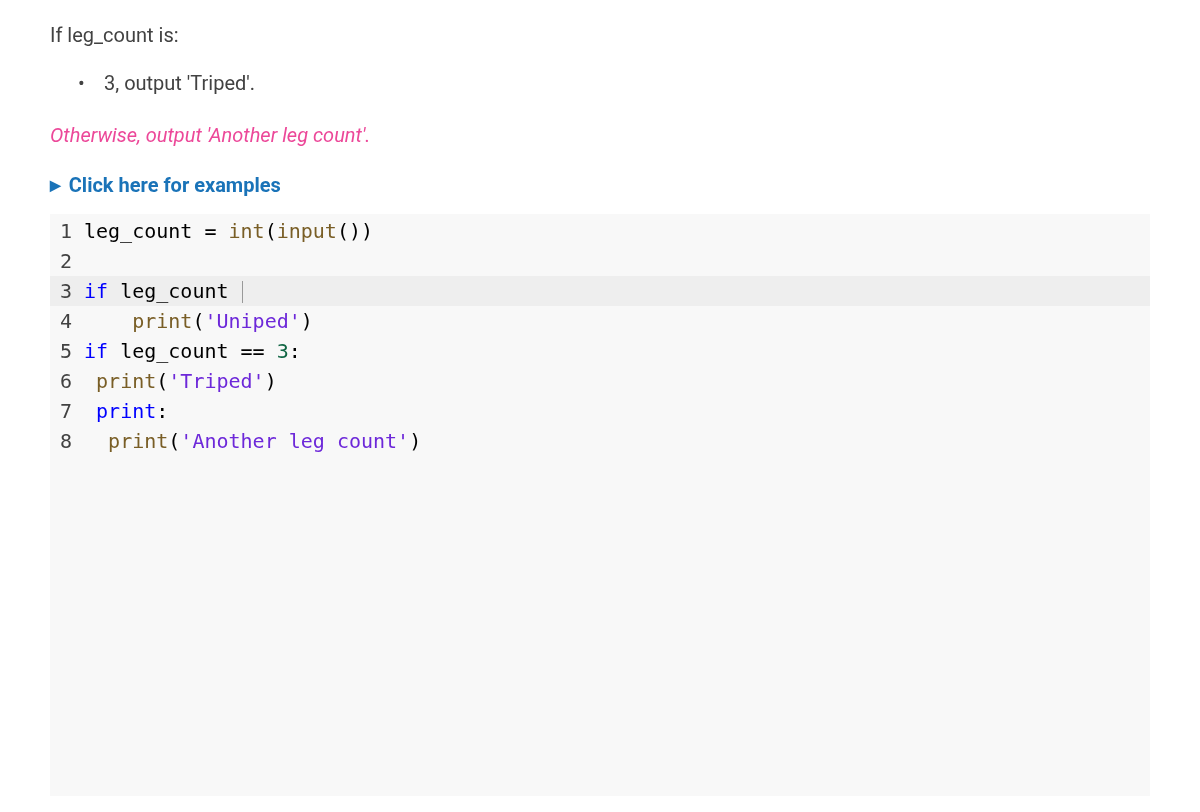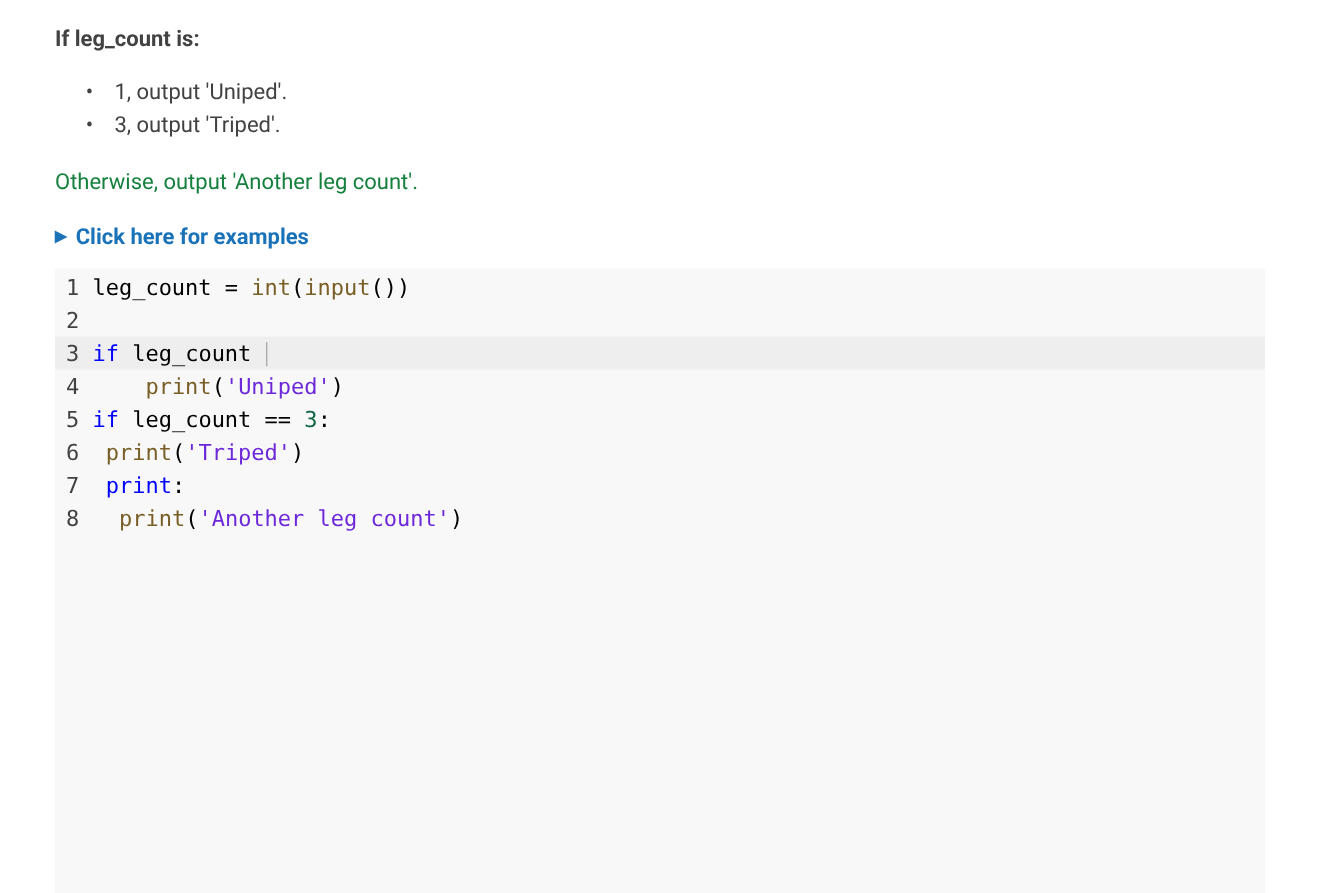--- a/index.html
+++ b/index.html
@@ -12,21 +12,21 @@
       color: #424242;
       background: #ffffff;
       padding: 20px 50px 20px 50px;
       width: 1200px;
       font-size: 20px;
       line-height: 1.5;
     }
     .intro-text {
       margin-bottom: 18px;
       color: #424242;
-      font-weight: 700;
+      font-weight: 400;
     }
     .bullet-list {
       list-style: none;
       margin-left: 28px;
       margin-bottom: 22px;
     }
     .bullet-list li {
       position: relative;
       padding-left: 26px;
       color: #424242;
@@ -34,21 +34,22 @@
     }
     .bullet-list li::before {
       content: "•";
       position: absolute;
       left: 0;
       font-size: 20px;
       color: #424242;
     }
     .otherwise-text {
       margin-bottom: 20px;
-      color: #15803d;
+      color: #ec4899;
+      font-style: italic;
     }
     .examples-toggle {
       display: flex;
       align-items: center;
       color: #1a73b8;
       font-weight: 700;
       cursor: pointer;
       margin-bottom: 14px;
       font-size: 20px;
     }
@@ -101,21 +102,20 @@
       vertical-align: text-bottom;
       margin-left: 1px;
     }
   </style>
 </head>
 <body>
 
 <p class="intro-text">If leg_count is:</p>
 
 <ul class="bullet-list">
-  <li>1, output 'Uniped'.</li>
   <li>3, output 'Triped'.</li>
 </ul>
 
 <p class="otherwise-text">Otherwise, output 'Another leg count'.</p>
 
 <div class="examples-toggle">
   <span class="triangle">▶</span>
   <span>Click here for examples</span>
 </div>
 

